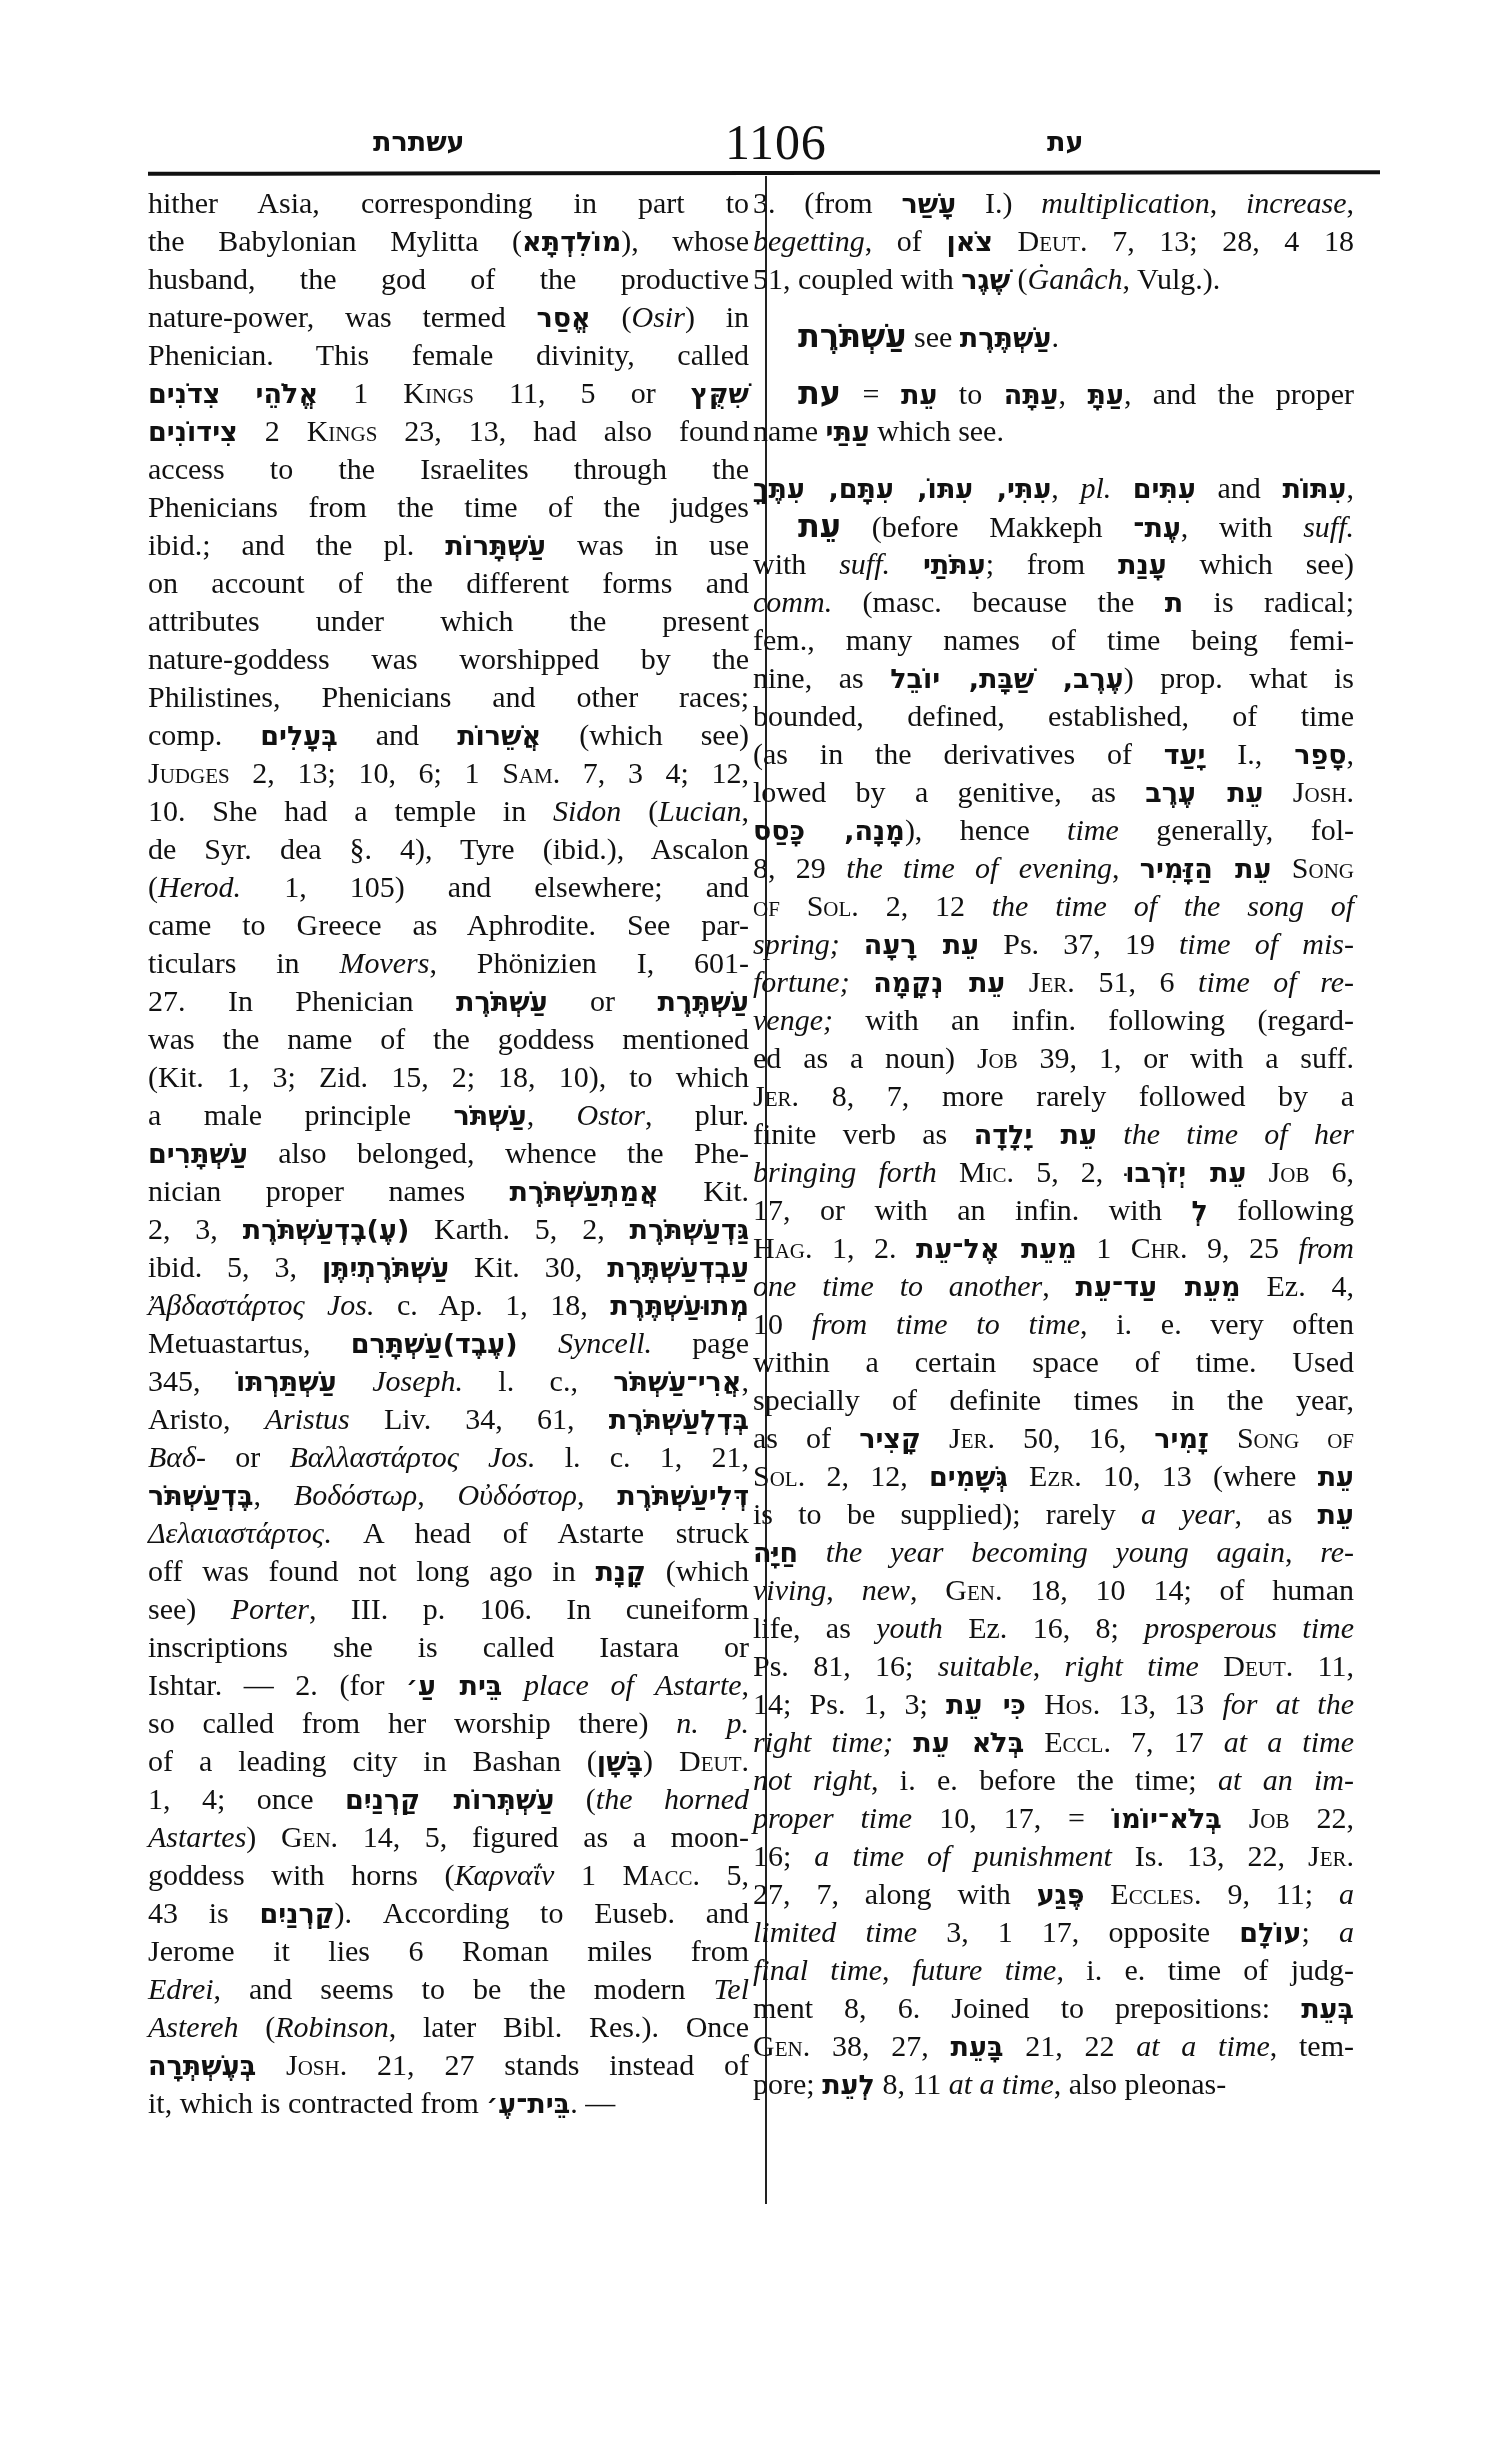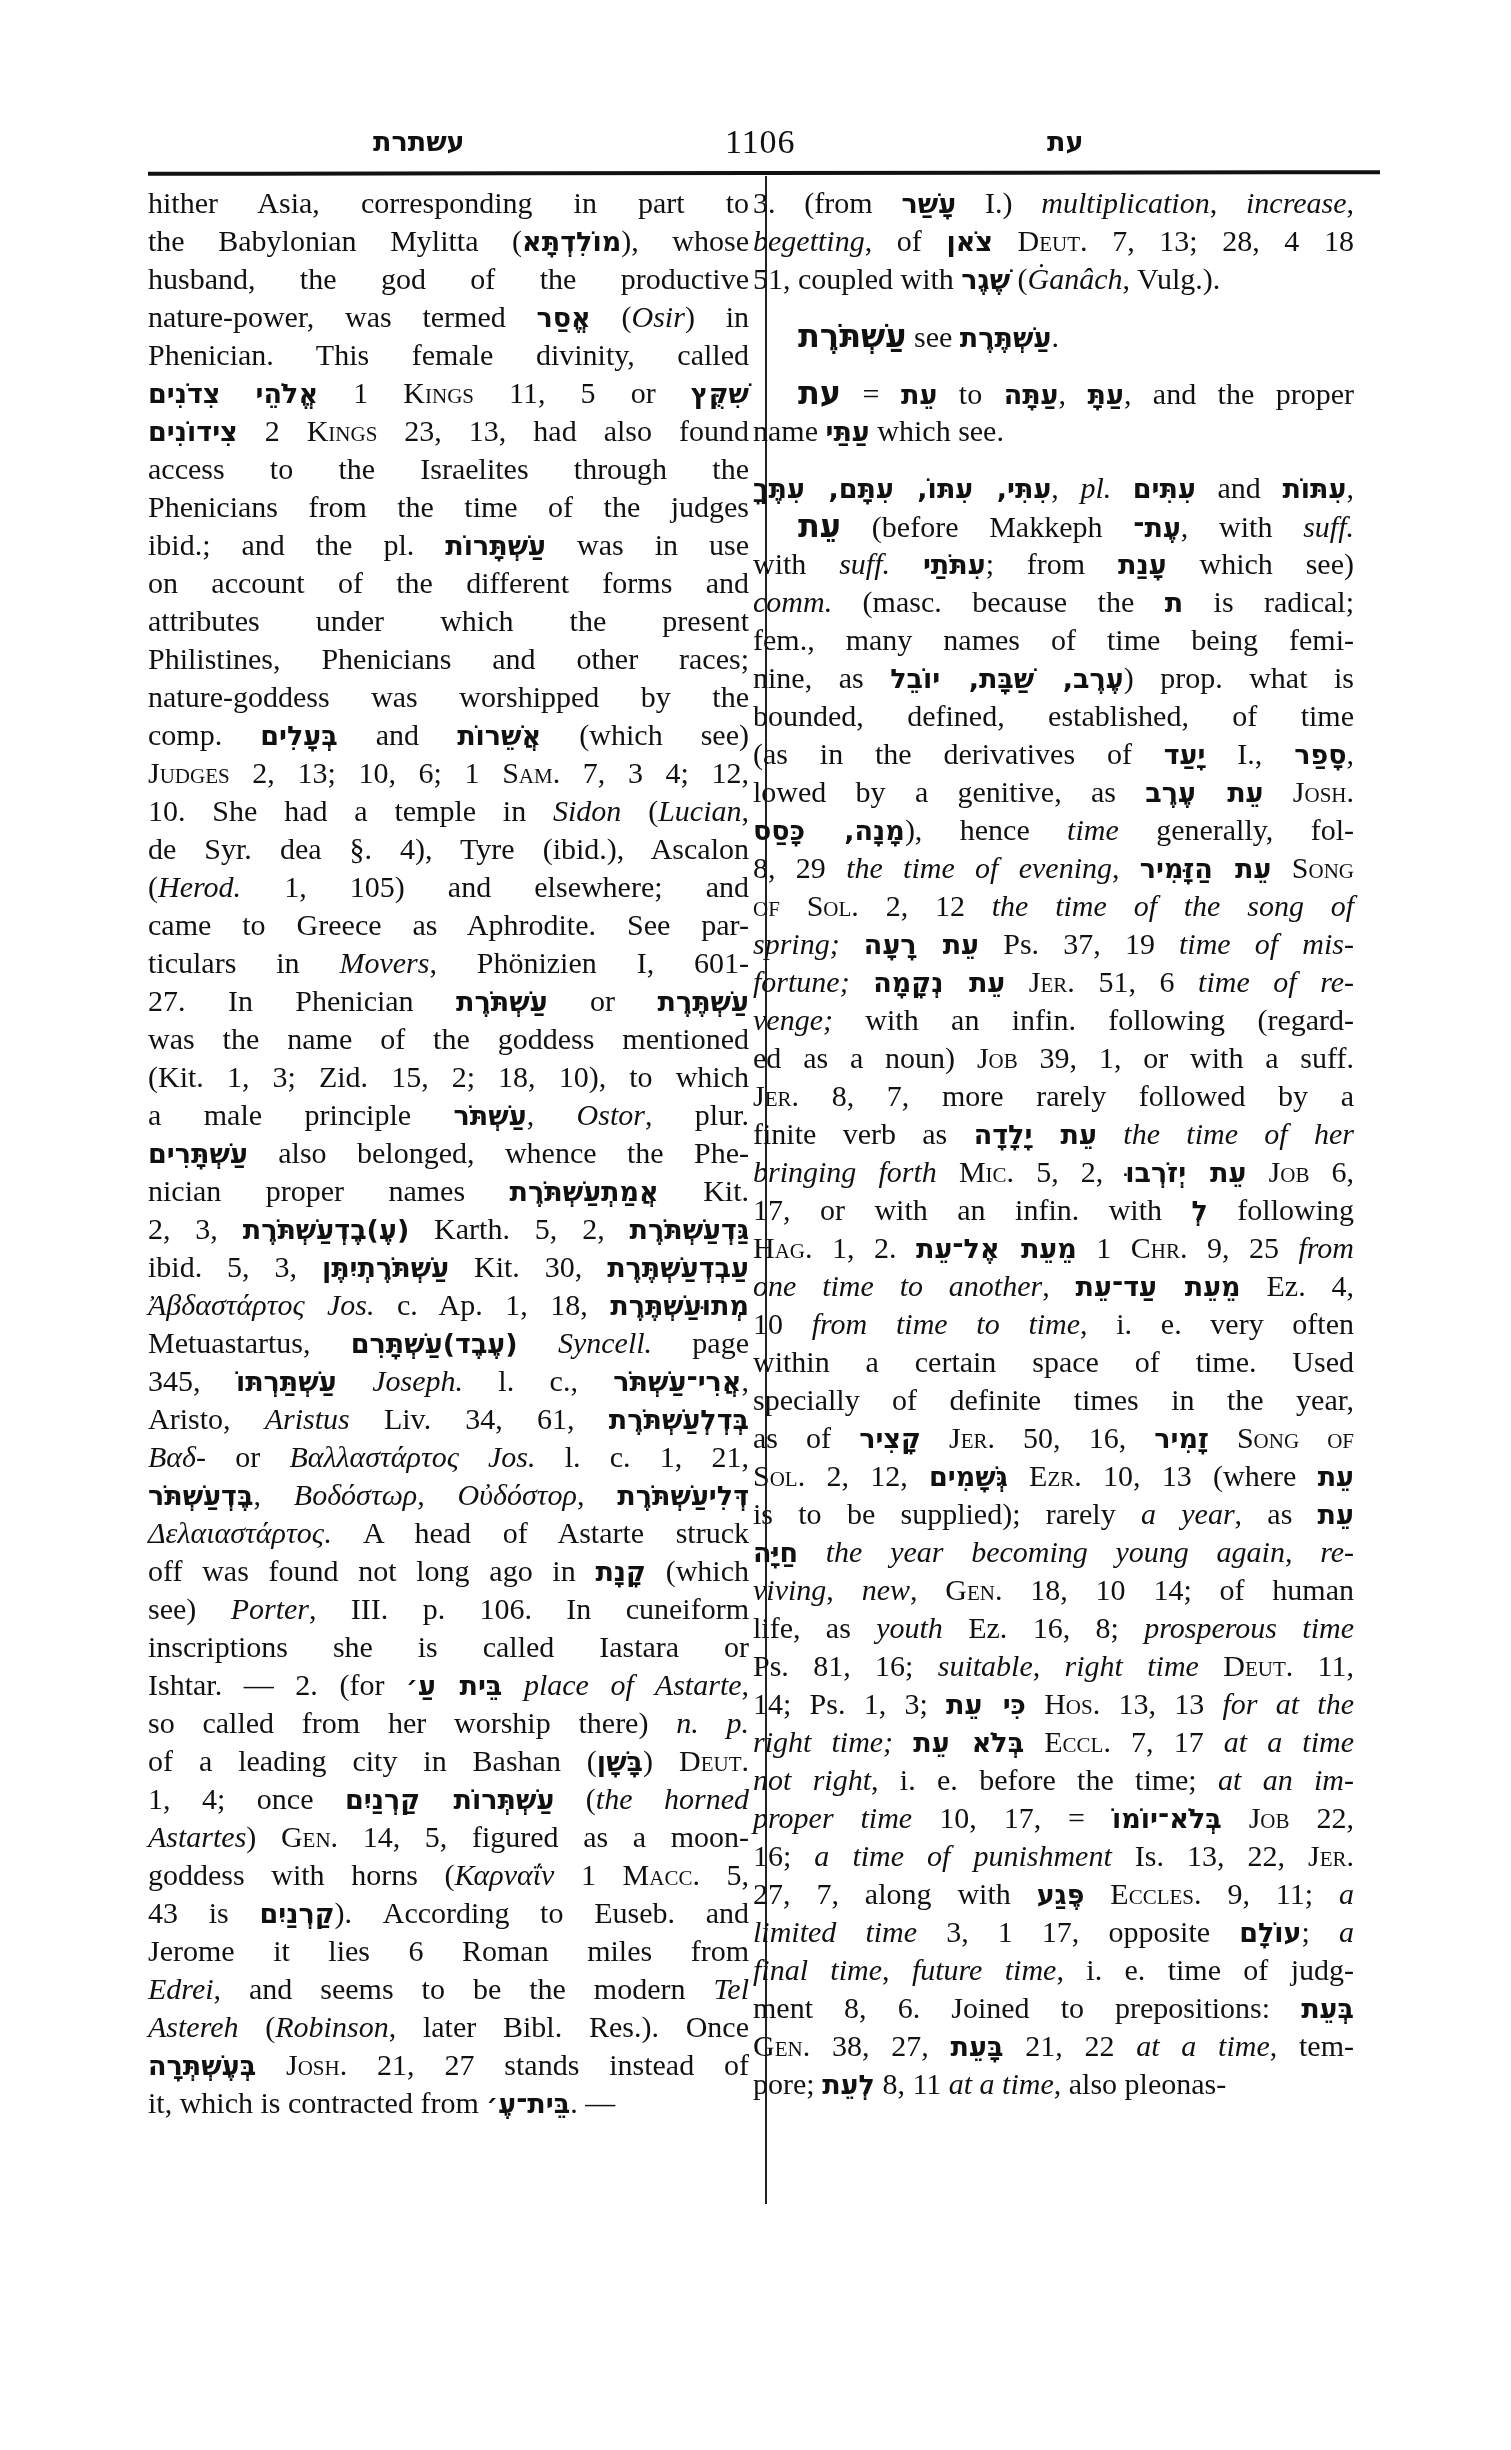--- a/index.html
+++ b/index.html
@@ -1,21 +1,21 @@
 <!DOCTYPE html>
 <html style="font-size:14.4px"><head>
 <meta charset="utf-8">
 <style>
   html, body { margin: 0; padding: 0; background: #ffffff; }
   body { width: 1512px; height: 2450px; position: relative; overflow: hidden;
          font-family: "Liberation Serif", "DejaVu Serif", serif; color: #111; }
   .running-head { position: absolute; top: 115px; left: 148px; width: 1232px; height: 54px; text-align: center; }
   .rh { position: absolute; top: 0; font-size: 40px; line-height: 54px; }
   .rh-left { left: 225px; direction: rtl; }
-  .rh-center { left: 577px; font-size: 34px; letter-spacing: 0.9px; }
+  .rh-center { left: 577px; font-size: 50px; letter-spacing: 0.9px; }
   .rh-right { left: 899px; direction: rtl; }
   .head-rule { position: absolute; top: 171px; left: 148px; width: 1232px; height: 3.6px; background: #111; transform: rotate(-0.08deg); }
   .col-divider { position: absolute; top: 176px; left: 765px; width: 1.8px; height: 2028px; background: #222; }
   .column { position: absolute; top: 184px; }
   .col-left { left: 148px; width: 601px; }
   .col-right { left: 753px; width: 601px; }
   .line { display: block; height: 38px; line-height: 38px; font-size: 30px;
           text-align: justify; text-align-last: justify; white-space: nowrap; overflow: visible; }
   .line.last { text-align-last: left; }
   .line.indent { padding-left: 45px; }
@@ -42,22 +42,22 @@
     <div class="line"><span class="seg">husband, the god of the productive</span></div>
     <div class="line"><span class="seg">nature-power, was termed </span><span class="seg he" dir="rtl">אֱסַר</span><span class="seg"> (</span><span class="seg i">Osir</span><span class="seg">) in</span></div>
     <div class="line"><span class="seg">Phenician. This female divinity, called</span></div>
     <div class="line"><span class="seg he" dir="rtl">צִדֹנִים</span><span class="seg"> </span><span class="seg he" dir="rtl">אֱלֹהֵי</span><span class="seg"> 1 </span><span class="seg sc">Kings</span><span class="seg"> 11, 5 or </span><span class="seg he" dir="rtl">שִׁקֻּץ</span></div>
     <div class="line"><span class="seg he" dir="rtl">צִידוֹנִים</span><span class="seg"> 2 </span><span class="seg sc">Kings</span><span class="seg"> 23, 13, had also found</span></div>
     <div class="line"><span class="seg">access to the Israelites through the</span></div>
     <div class="line"><span class="seg">Phenicians from the time of the judges</span></div>
     <div class="line"><span class="seg">ibid.; and the pl. </span><span class="seg he" dir="rtl">עַשְׁתָּרוֹת</span><span class="seg"> was in use</span></div>
     <div class="line"><span class="seg">on account of the different forms and</span></div>
     <div class="line"><span class="seg">attributes under which the present</span></div>
+    <div class="line"><span class="seg">nature-goddess was worshipped by the</span></div>
     <div class="line"><span class="seg">Philistines, Phenicians and other races;</span></div>
-    <div class="line"><span class="seg">nature-goddess was worshipped by the</span></div>
     <div class="line"><span class="seg">comp. </span><span class="seg he" dir="rtl">בְּעָלִים</span><span class="seg"> and </span><span class="seg he" dir="rtl">אֲשֵׁרוֹת</span><span class="seg"> (which see)</span></div>
     <div class="line"><span class="seg sc">Judges</span><span class="seg"> 2, 13; 10, 6; 1 </span><span class="seg sc">Sam.</span><span class="seg"> 7, 3 4; 12,</span></div>
     <div class="line"><span class="seg">10. She had a temple in </span><span class="seg i">Sidon</span><span class="seg"> (</span><span class="seg i">Lucian</span><span class="seg">,</span></div>
     <div class="line"><span class="seg">de Syr. dea §. 4), Tyre (ibid.), Ascalon</span></div>
     <div class="line"><span class="seg">(</span><span class="seg i">Herod.</span><span class="seg"> 1, 105) and elsewhere; and</span></div>
     <div class="line"><span class="seg">came to Greece as Aphrodite. See par-</span></div>
     <div class="line"><span class="seg">ticulars in </span><span class="seg i">Movers</span><span class="seg">, Phönizien I, 601-</span></div>
     <div class="line"><span class="seg">27. In Phenician </span><span class="seg he" dir="rtl">עַשְׁתֹּרֶת</span><span class="seg"> or </span><span class="seg he" dir="rtl">עַשְׁתֶּרֶת</span></div>
     <div class="line"><span class="seg">was the name of the goddess mentioned</span></div>
     <div class="line"><span class="seg">(Kit. 1, 3; Zid. 15, 2; 18, 10), to which</span></div>

